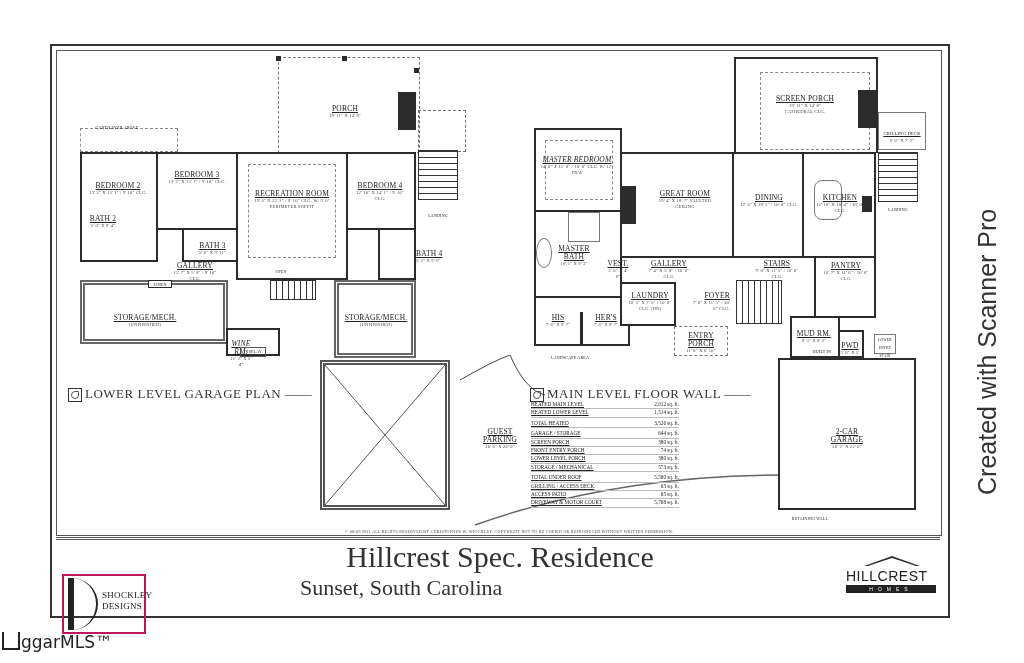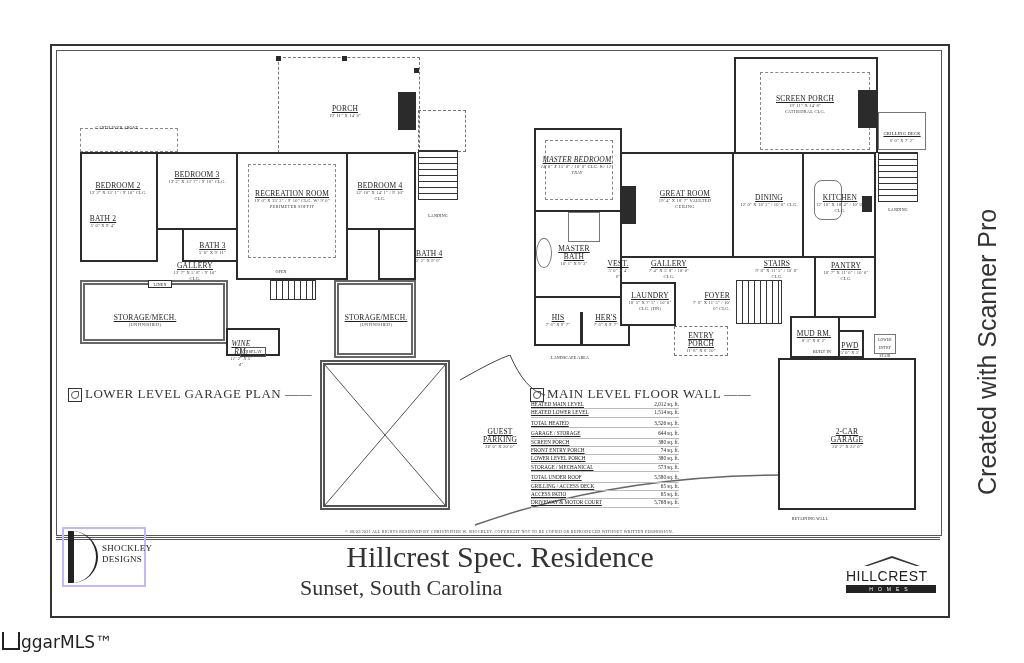--- a/index.html
+++ b/index.html
@@ -17,21 +17,21 @@
   .lbl .d{font-size:4.5px;display:block;color:#444;line-height:6px;}
   .plan-title{position:absolute;font-size:13px;letter-spacing:0.5px;color:#333;white-space:nowrap;}
   .plan-icon{display:inline-block;width:12px;height:12px;border:1px solid #333;vertical-align:middle;margin-right:3px;position:relative;}
   .plan-icon:after{content:"";position:absolute;left:2px;top:2px;width:6px;height:6px;border:1px solid #555;border-radius:50% 0 50% 50%;}
   .area-table{position:absolute;left:531px;top:401px;width:148px;font-size:5.2px;line-height:7.4px;}
   .area-row{display:flex;justify-content:space-between;border-bottom:0.5px solid #bbb;}
   .area-row .k{text-decoration:underline;}
   .area-row.gap{margin-top:2px;}
   .title-main{position:absolute;left:300px;top:540px;width:400px;text-align:center;font-size:30px;color:#333;}
   .title-sub{position:absolute;left:300px;top:575px;width:400px;font-size:22px;color:#333;}
-  .logo-left{position:absolute;left:62px;top:527px;width:80px;height:56px;border:2px solid #c4b5fd;}
+  .logo-left{position:absolute;left:62px;top:574px;width:80px;height:56px;border:2px solid #be185d;}
   .logo-left .bars{position:absolute;left:4px;top:2px;width:30px;height:52px;border-left:6px solid #222;border-radius:0 30px 30px 0;border-right:2px solid #222;box-sizing:border-box;}
   .logo-left .t{position:absolute;left:38px;font-size:9px;letter-spacing:0.3px;}
   .logo-right{position:absolute;left:846px;top:556px;width:90px;height:40px;}
   .roof{position:absolute;left:18px;top:0;width:0;height:0;border-left:28px solid transparent;border-right:28px solid transparent;border-bottom:10px solid #333;}
   .roof:after{content:"";position:absolute;left:-24px;top:2px;border-left:24px solid transparent;border-right:24px solid transparent;border-bottom:8px solid #fff;}
   .hc{position:absolute;left:0;top:12px;width:90px;text-align:left;font-family:"Liberation Sans",sans-serif;font-size:14px;letter-spacing:0.5px;}
   .homes{position:absolute;left:0;top:29px;width:90px;height:8px;background:#222;color:#fff;font-family:"Liberation Sans",sans-serif;font-size:5px;text-align:center;letter-spacing:5px;line-height:8px;}
   .watermark{position:absolute;left:973px;top:495px;transform:rotate(-90deg);transform-origin:0 0;font-family:"Liberation Sans",sans-serif;font-size:25px;color:#333;white-space:nowrap;}
   .mls{position:absolute;left:2px;top:632px;font-family:"DejaVu Sans",sans-serif;font-size:17px;color:#222;}
   .mls .house{display:inline-block;width:14px;height:16px;border:2px solid #222;border-top:none;vertical-align:-2px;margin-right:1px;position:relative;}

